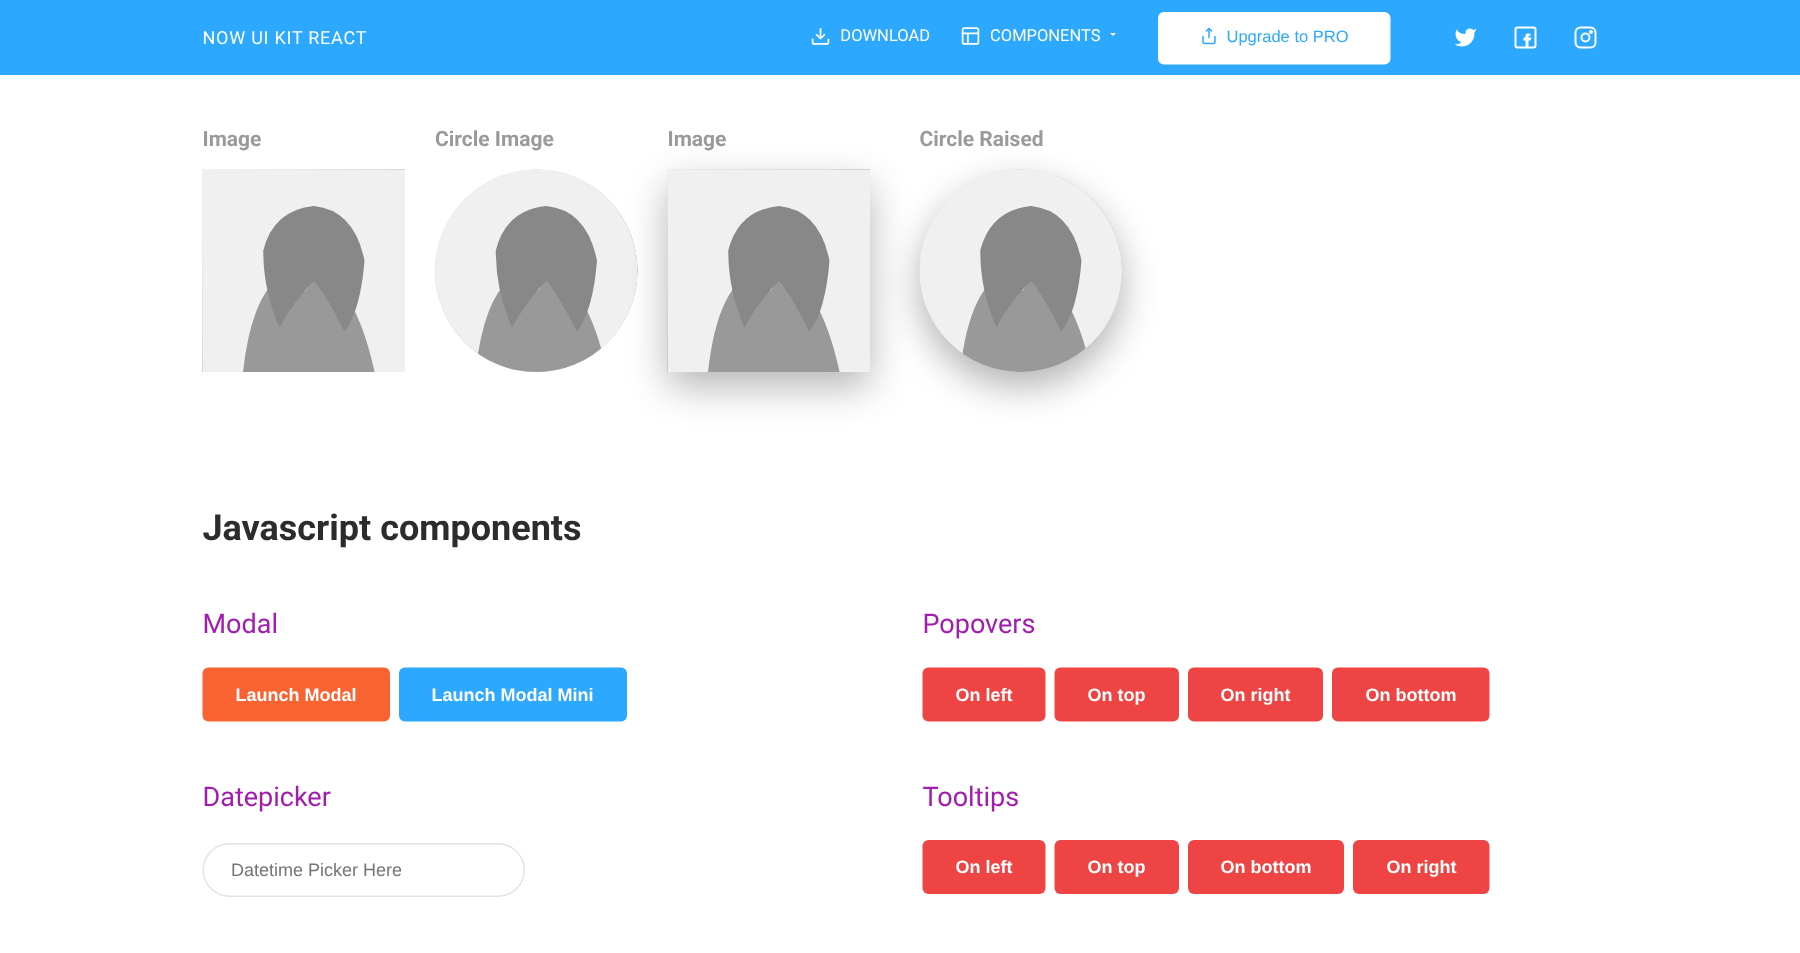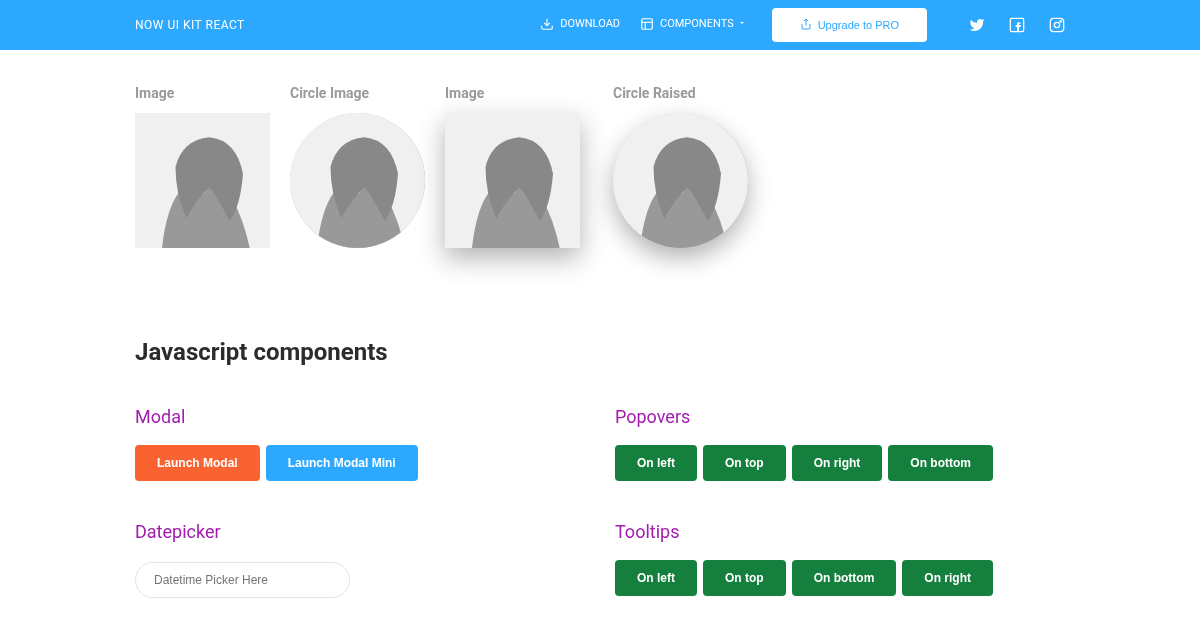--- a/index.html
+++ b/index.html
@@ -22,21 +22,21 @@
 .img-box.raised { box-shadow: 0 10px 25px rgba(0,0,0,0.3); }
 .portrait { position: absolute; inset: 0; }
 .section-title { font-size: 24px; font-weight: 700; color: #2c2c2c; margin-top: 90px; margin-bottom: 40px; }
 .two-col { display: flex; gap: 30px; }
 .col { flex: 1; }
 .sub-title { font-size: 18px; font-weight: 400; color: #a21caf; margin-bottom: 18px; }
 .btn-row { display: flex; gap: 6px; flex-wrap: wrap; }
 .btn { border: none; border-radius: 4px; padding: 11px 22px; font-size: 12px; color: #fff; cursor: pointer; font-weight: 700; }
 .btn-primary { background: #f96332; }
 .btn-info { background: #2CA8FF; }
-.btn-default { background: #15803d; }
+.btn-default { background: #ef4444; }
 .datepicker-input { border: 1px solid #E3E3E3; border-radius: 30px; padding: 10px 18px; font-size: 12px; color: #888; width: 215px; outline: none; margin-top: 2px; }
 .mt { margin-top: 40px; }
 .caret { margin-left: 4px; }
 </style>
 </head>
 <body>
 
 <div class="navbar">
   <div class="brand">NOW UI KIT REACT</div>
   <div class="nav-spacer"></div>

